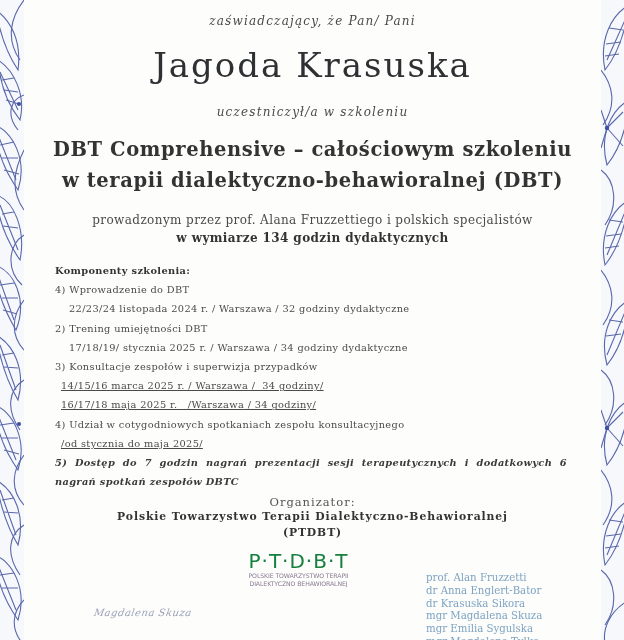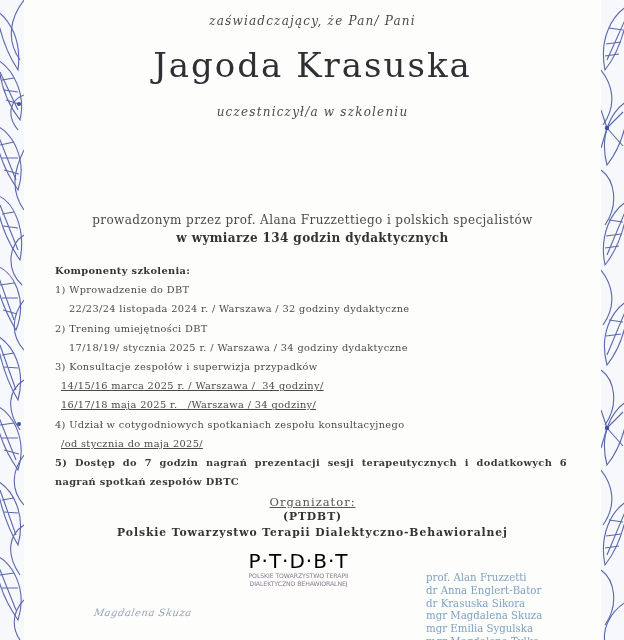--- a/index.html
+++ b/index.html
@@ -37,33 +37,33 @@
     }
     .led b { color: #333; margin-top: 17px; }
     .components {
       position: absolute; left: 31px; top: 250px; width: 520px;
       font-size: 9.8px; line-height: 19.2px; letter-spacing: 0.35px; color: #4a4a4a;
     }
     .components .head { font-weight: bold; color: #333; }
     .components .ind { padding-left: 14px; }
     .components .ind2 { padding-left: 6px; text-decoration: underline; }
     .components .bold { font-weight: bold; color: #3a3a3a; }
-    .components .justify { text-align: justify; text-align-last: left; width: 512px; }
+    .components .justify { text-align: justify; text-align-last: left; width: 512px; font-style: italic; }
     .org-label {
-      top: 484px; font-size: 11.5px; letter-spacing: 1px; color: #555; text-decoration: underline;
+      top: 484px; font-size: 11.5px; letter-spacing: 1px; color: #555;
     }
     .org-name {
       top: 498px; font-weight: bold; font-size: 10.8px; letter-spacing: 0.9px; color: #333;
       line-height: 16px;
     }
     .logo {
       position: absolute; left: 217px; top: 539px; width: 115px; text-align: center;
     }
     .logo .mark {
-      font-family: "DejaVu Sans", sans-serif; font-size: 20px; color: #000000;
+      font-family: "DejaVu Sans", sans-serif; font-size: 20px; color: #15803d;
       letter-spacing: 1px; line-height: 22px; font-weight: normal;
     }
     .logo .sub {
       font-family: "DejaVu Sans", sans-serif; font-size: 6.2px; color: #8a7b93;
       line-height: 8px; letter-spacing: -0.1px; white-space: nowrap;
     }
     .signers {
       position: absolute; left: 402px; top: 561px; width: 150px; text-align: left;
       font-size: 10.2px; line-height: 12.8px; color: #7ea3c2;
     }
@@ -137,49 +137,53 @@
     <circle cx="6" cy="128" r="2.2" fill="#3e4f9e"></circle>
     <circle cx="6" cy="428" r="2.2" fill="#3e4f9e"></circle>
   </svg>
 </div>
 
 <div class="page">
   <div class="center intro">zaświadczający, że Pan/ Pani</div>
   <div class="center name">Jagoda Krasuska</div>
   <div class="center participated">uczestniczył/a w szkoleniu</div>
 
+  <div class="center title">
+    <div>DBT Comprehensive – całościowym szkoleniu</div>
+    <div>w terapii dialektyczno-behawioralnej (DBT)</div>
+  </div>
 
   <div class="center led">
     <div>prowadzonym przez prof. Alana Fruzzettiego i polskich specjalistów</div>
     <div><b>w wymiarze 134 godzin dydaktycznych</b></div>
   </div>
 
   <div class="components">
     <div class="head">Komponenty szkolenia:</div>
 
-    <div>1) Wprowadzenie do DBT</div>
+    <div>4) Wprowadzenie do DBT</div>
     <div class="ind">22/23/24 listopada 2024 r. / Warszawa / 32 godziny dydaktyczne</div>
 
     <div>2) Trening umiejętności DBT</div>
     <div class="ind">17/18/19/ stycznia 2025 r. / Warszawa / 34 godziny dydaktyczne</div>
 
     <div>3) Konsultacje zespołów i superwizja przypadków</div>
     <div class="ind2" style="white-space:pre">14/15/16 marca 2025 r. / Warszawa /  34 godziny/</div>
     <div class="ind2" style="white-space:pre">16/17/18 maja 2025 r.   /Warszawa / 34 godziny/</div>
 
     <div>4) Udział w cotygodniowych spotkaniach zespołu konsultacyjnego</div>
     <div class="ind2">/od stycznia do maja 2025/</div>
 
     <div class="bold justify">5) Dostęp do 7 godzin nagrań prezentacji sesji terapeutycznych i dodatkowych 6 nagrań spotkań zespołów DBTC</div>
   </div>
 
   <div class="center org-label">Organizator:</div>
   <div class="center org-name">
+    <div>Polskie Towarzystwo Terapii Dialektyczno-Behawioralnej</div>
     <div>(PTDBT)</div>
-    <div>Polskie Towarzystwo Terapii Dialektyczno-Behawioralnej</div>
   </div>
 
   <div class="logo">
     <div class="mark">P·T·D·B·T</div>
     <div class="sub">POLSKIE TOWARZYSTWO TERAPII</div>
     <div class="sub">DIALEKTYCZNO BEHAWIORALNEJ</div>
   </div>
 
   <div class="signature">Magdalena Skuza</div>
 

